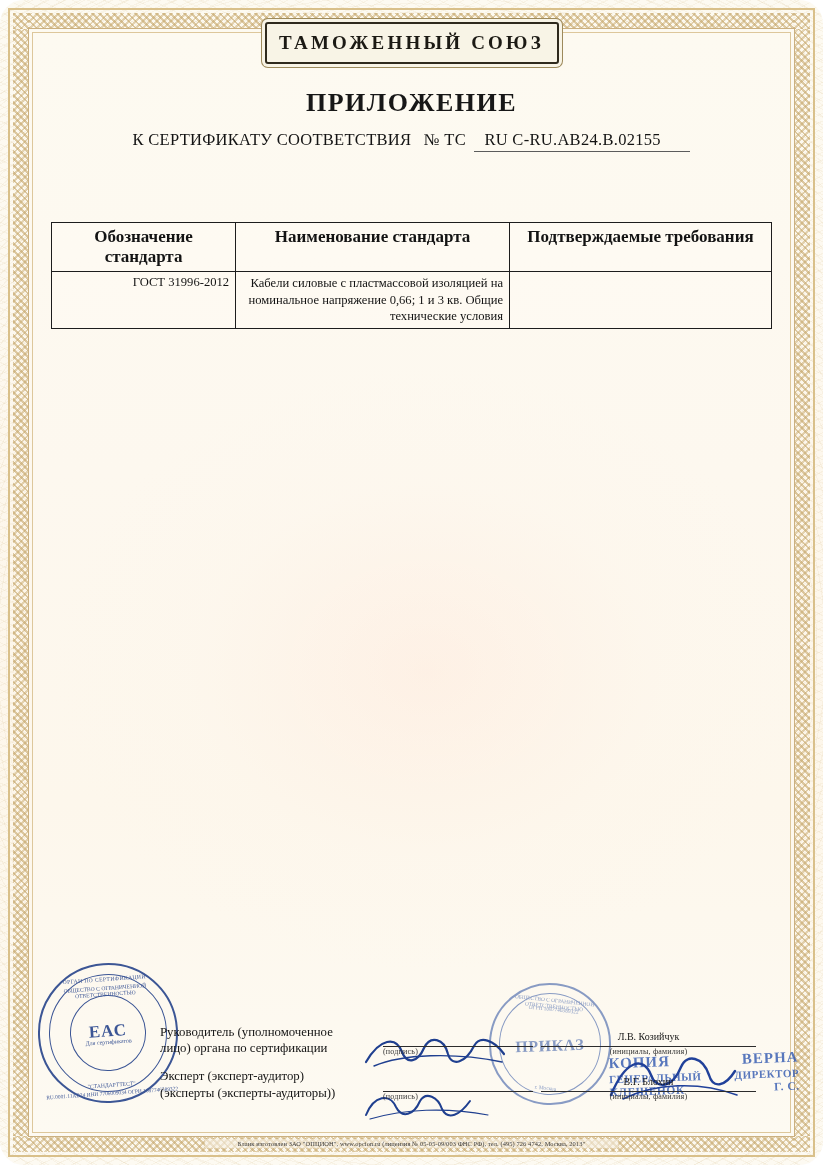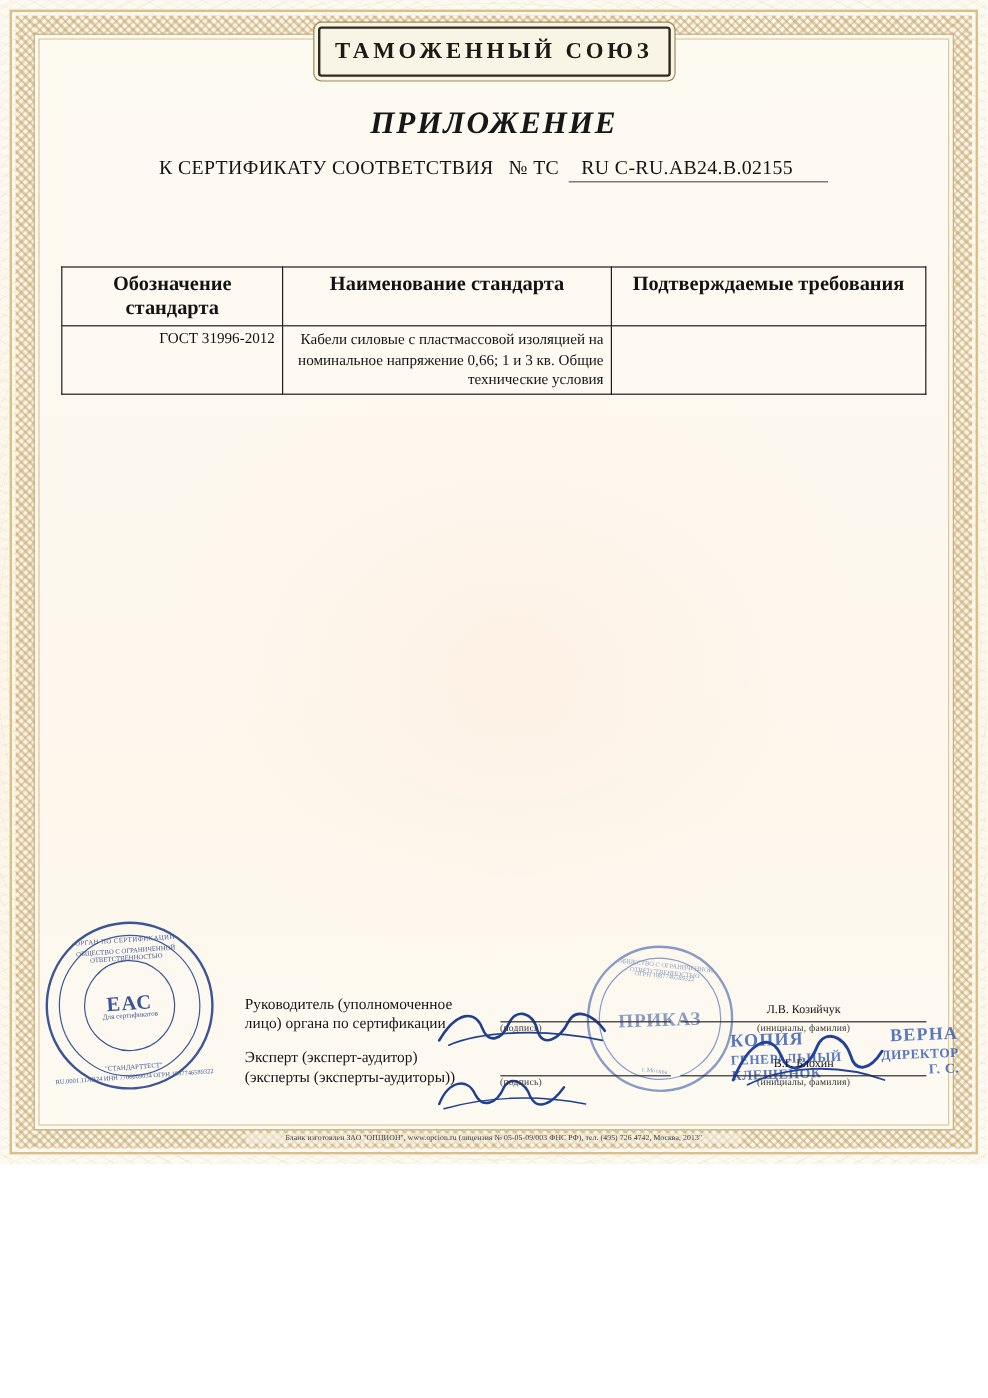--- a/index.html
+++ b/index.html
@@ -6,26 +6,27 @@
     margin: 0;
     padding: 0;
     background: #ffffff;
   }
   body {
     font-family: "Liberation Serif", serif;
   }
   .page {
     position: relative;
     width: 823px;
-    height: 970px;
+    height: 1165px;
     overflow: hidden;
     background:
       radial-gradient(ellipse 520px 420px at 52% 58%, rgba(255,228,214,0.55) 0%, rgba(255,240,228,0.25) 45%, rgba(255,255,255,0) 72%),
       radial-gradient(ellipse 700px 620px at 50% 55%, rgba(253,243,226,0.9) 0%, rgba(253,246,233,0.6) 55%, rgba(255,255,255,0) 80%),
       linear-gradient(180deg, #fdfaf1 0%, #fdf8ef 40%, #fdf7ec 70%, #fdfaf2 100%);
+    border-radius: 24px;
   }
   
   .guilloche {
     position: absolute;
     inset: 0;
     background-image:
       repeating-linear-gradient(26deg, rgba(206,178,120,0.10) 0 1px, rgba(255,255,255,0) 1px 7px),
       repeating-linear-gradient(-26deg, rgba(206,178,120,0.10) 0 1px, rgba(255,255,255,0) 1px 7px),
       repeating-radial-gradient(circle at 50% 56%, rgba(200,170,115,0.09) 0 1px, rgba(255,255,255,0) 1px 9px);
     pointer-events: none;
@@ -98,21 +99,20 @@
 
   .title {
     position: absolute;
     top: 88px;
     width: 100%;
     text-align: center;
     font-size: 26px;
     font-weight: bold;
     letter-spacing: 1.5px;
     color: #171717;
-    font-style: italic;
   }
 
   .cert-line {
     position: absolute;
     top: 130px;
     left: 0; right: 0;
     text-align: center;
     font-size: 16.5px;
     color: #141414;
     letter-spacing: 0.3px;
@@ -195,21 +195,20 @@
     color: #141414;
   }
   .sig-row {
     display: flex;
     align-items: flex-end;
     margin-bottom: 12px;
   }
   .sig-role {
     width: 215px;
     line-height: 1.28;
-    margin-left: 44px;
   }
   .sig-line-wrap {
     width: 150px;
     margin: 0 8px;
     text-align: left;
   }
   .sig-line {
     border-bottom: 1px solid #2c2c2c;
     height: 15px;
   }

